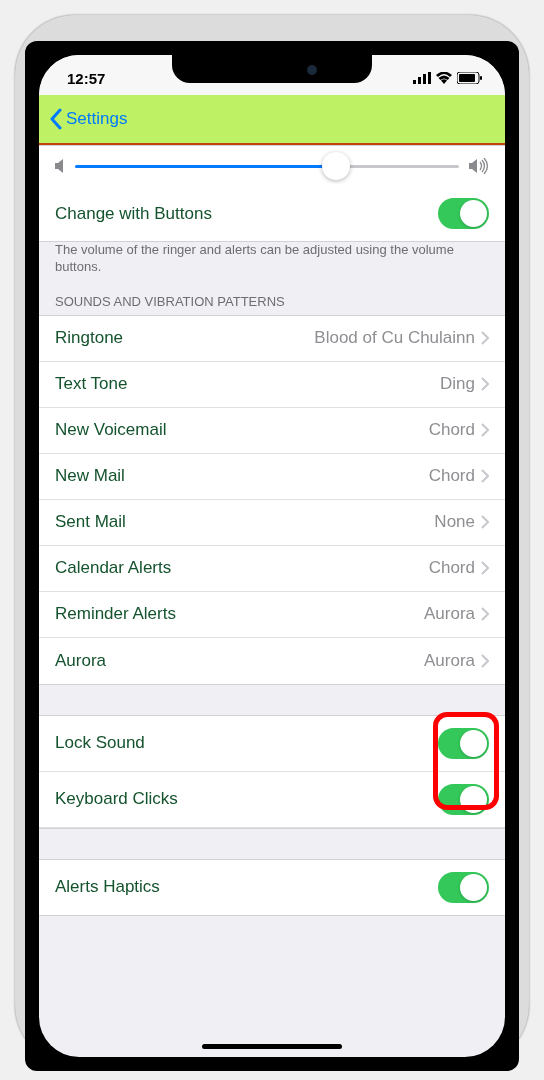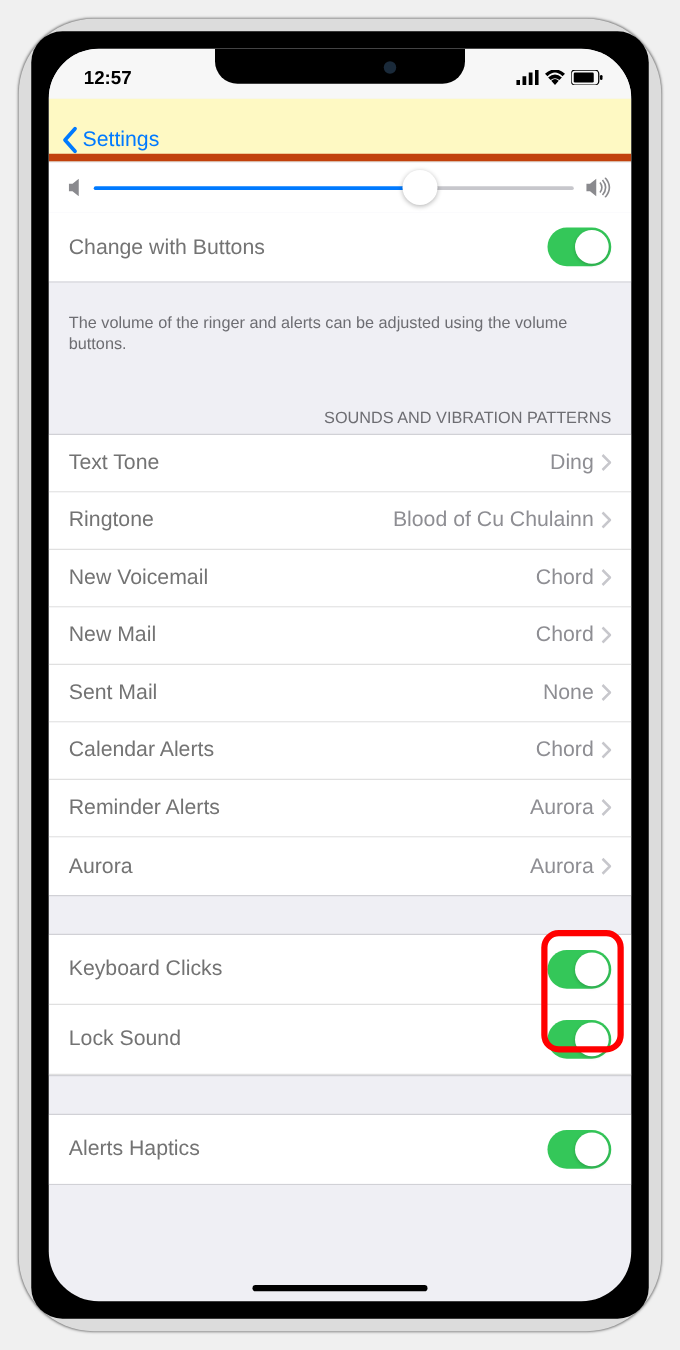--- a/index.html
+++ b/index.html
@@ -17,22 +17,23 @@
       background: #dcdcdc;
       border-radius: 60px;
       padding: 10px;
       box-shadow: 0 0 2px rgba(0,0,0,0.5);
       position: relative;
     }
     .phone-inner {
       width: 100%;
       height: 100%;
       background: #000;
-      border-radius: 25px;
+      border-radius: 12px;
       padding: 14px;
+      margin-top: 16px;
     }
     .screen {
       width: 100%;
       height: 100%;
       background: #efeff4;
       border-radius: 40px;
       overflow: hidden;
       position: relative;
     }
     .notch {
@@ -68,25 +69,25 @@
       font-size: 15px;
       font-weight: 600;
     }
     .status-icons {
       display: flex;
       align-items: center;
       gap: 5px;
     }
     .nav-bar {
       height: 50px;
-      background: #fef9c3;
-      display: flex;
-      align-items: flex-end;
+      background: #bef264;
+      display: flex;
+      align-items: center;
       padding: 0 10px;
-      border-bottom: 6px solid #c2410c;
+      border-bottom: 2px solid #c2410c;
       position: relative;
     }
     .back-button {
       display: flex;
       align-items: center;
       color: #007aff;
       font-size: 17px;
       cursor: pointer;
     }
     .nav-title {
@@ -129,21 +130,21 @@
       padding: 12px 16px;
       display: flex;
       justify-content: space-between;
       align-items: center;
       min-height: 46px;
       border-bottom: 0.5px solid #e0e0e0;
     }
     .row:last-child { border-bottom: none; }
     .row-label {
       font-size: 17px;
-      color: #737373;
+      color: #14532d;
     }
     .row-value {
       font-size: 17px;
       color: #8e8e93;
       display: flex;
       align-items: center;
       gap: 6px;
     }
     .toggle {
       width: 51px;
@@ -158,31 +159,30 @@
       position: absolute;
       right: 2px;
       top: 2px;
       width: 27px;
       height: 27px;
       background: #fff;
       border-radius: 50%;
       box-shadow: 0 1px 3px rgba(0,0,0,0.2);
     }
     .footer-text {
-      padding: 24px 16px;
+      padding: 0 16px;
       font-size: 13px;
       color: #6d6d72;
       line-height: 1.3;
     }
     .header-text {
       padding: 18px 16px 6px 16px;
       font-size: 13px;
       color: #6d6d72;
       text-transform: uppercase;
-      text-align: right;
     }
     .section-gap {
       height: 30px;
     }
     .group {
       border-top: 0.5px solid #d1d1d6;
       border-bottom: 0.5px solid #d1d1d6;
     }
     .chevron {
       color: #c7c7cc;
@@ -259,38 +259,38 @@
           <div class="row">
             <span class="row-label">Change with Buttons</span>
             <div class="toggle"></div>
           </div>
         </div>
         <div class="footer-text">The volume of the ringer and alerts can be adjusted using the volume buttons.</div>
 
         <div class="header-text">SOUNDS AND VIBRATION PATTERNS</div>
         <div class="group">
           <div class="row">
+            <span class="row-label">Ringtone</span>
+            <span class="row-value">
+                <span>Blood of Cu Chulainn</span>
+                <svg class="chevron" width="8" height="14" viewBox="0 0 8 14">
+                  <path d="M1 1 L7 7 L1 13" stroke="#c7c7cc" stroke-width="2" fill="none"></path>
+                </svg>
+              </span>
+          </div>
+          <div class="row">
             <span class="row-label">Text Tone</span>
             <span class="row-value">
                 <span>Ding</span>
                 <svg class="chevron" width="8" height="14" viewBox="0 0 8 14">
                   <path d="M1 1 L7 7 L1 13" stroke="#c7c7cc" stroke-width="2" fill="none"></path>
                 </svg>
               </span>
           </div>
           <div class="row">
-            <span class="row-label">Ringtone</span>
-            <span class="row-value">
-                <span>Blood of Cu Chulainn</span>
-                <svg class="chevron" width="8" height="14" viewBox="0 0 8 14">
-                  <path d="M1 1 L7 7 L1 13" stroke="#c7c7cc" stroke-width="2" fill="none"></path>
-                </svg>
-              </span>
-          </div>
-          <div class="row">
             <span class="row-label">New Voicemail</span>
             <span class="row-value">
                 <span>Chord</span>
                 <svg class="chevron" width="8" height="14" viewBox="0 0 8 14">
                   <path d="M1 1 L7 7 L1 13" stroke="#c7c7cc" stroke-width="2" fill="none"></path>
                 </svg>
               </span>
           </div>
           <div class="row">
             <span class="row-label">New Mail</span>
@@ -336,25 +336,25 @@
                   <path d="M1 1 L7 7 L1 13" stroke="#c7c7cc" stroke-width="2" fill="none"></path>
                 </svg>
               </span>
           </div>
         </div>
 
         <div class="section-gap"></div>
 
         <div class="group" style="position:relative">
           <div class="row">
+            <span class="row-label">Lock Sound</span>
+            <div class="toggle"></div>
+          </div>
+          <div class="row">
             <span class="row-label">Keyboard Clicks</span>
-            <div class="toggle"></div>
-          </div>
-          <div class="row">
-            <span class="row-label">Lock Sound</span>
             <div class="toggle"></div>
           </div>
           <div class="highlight-box" style="top:-4px; right:6px; width:66px; height:98px;"></div>
         </div>
 
         <div class="section-gap"></div>
 
         <div class="group">
           <div class="row">
             <span class="row-label">Alerts Haptics</span>

